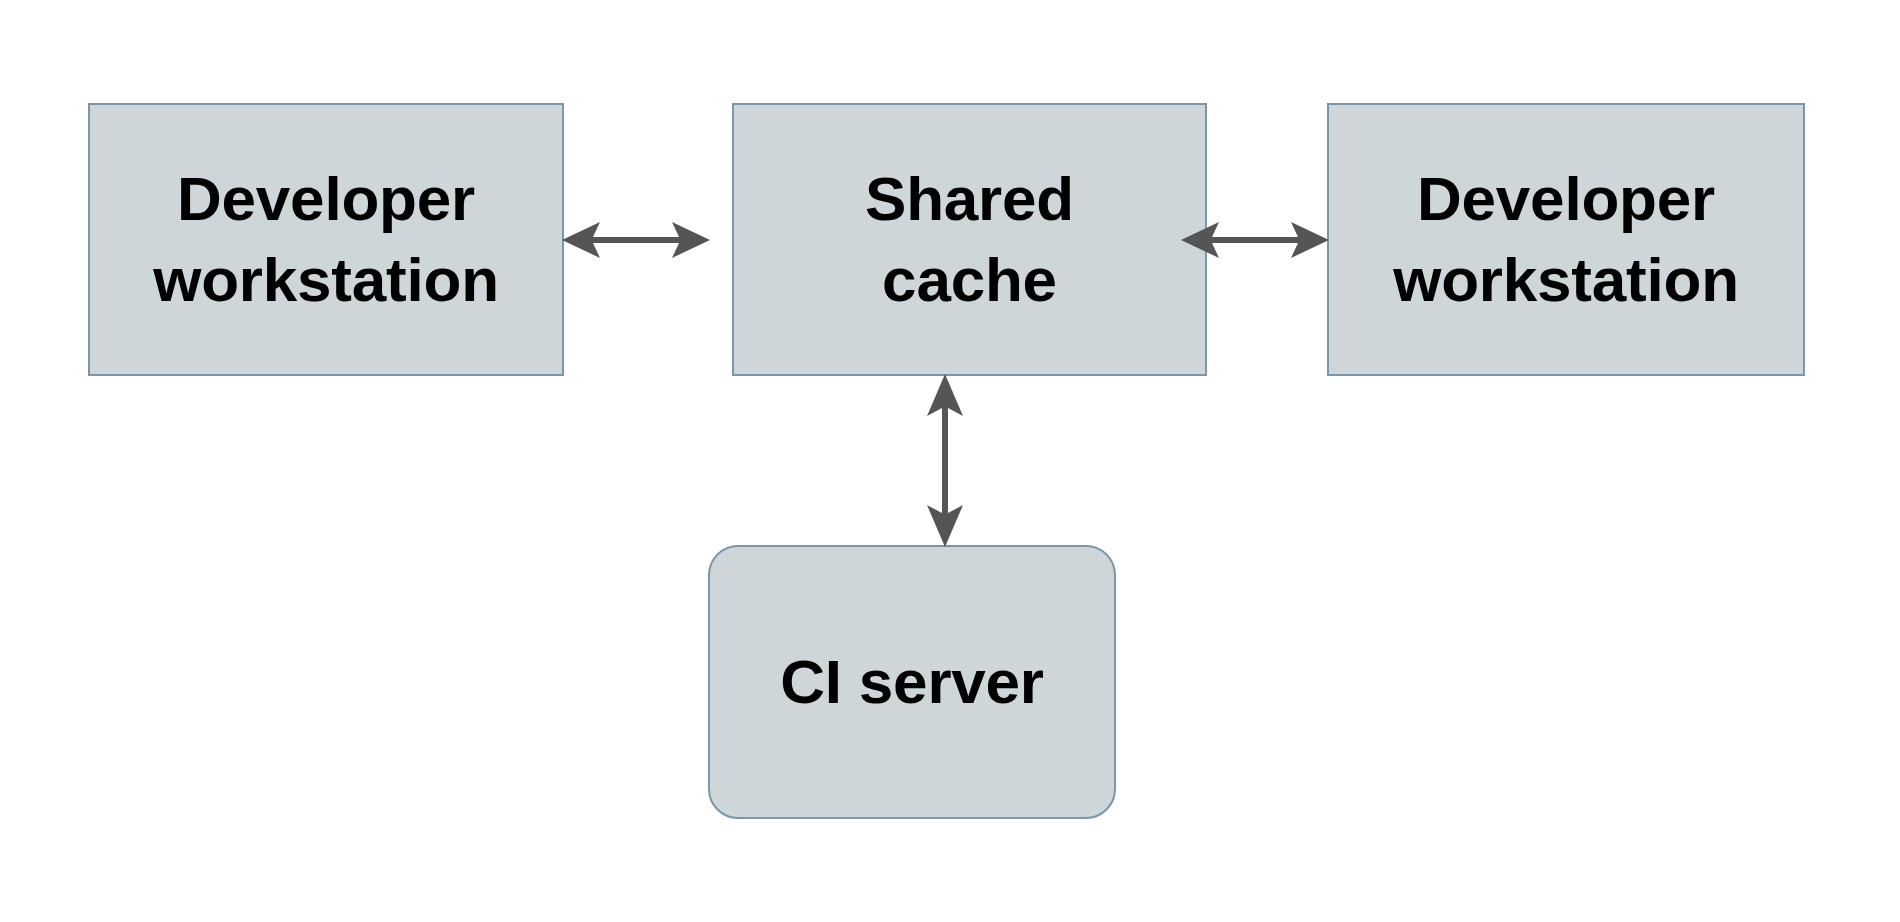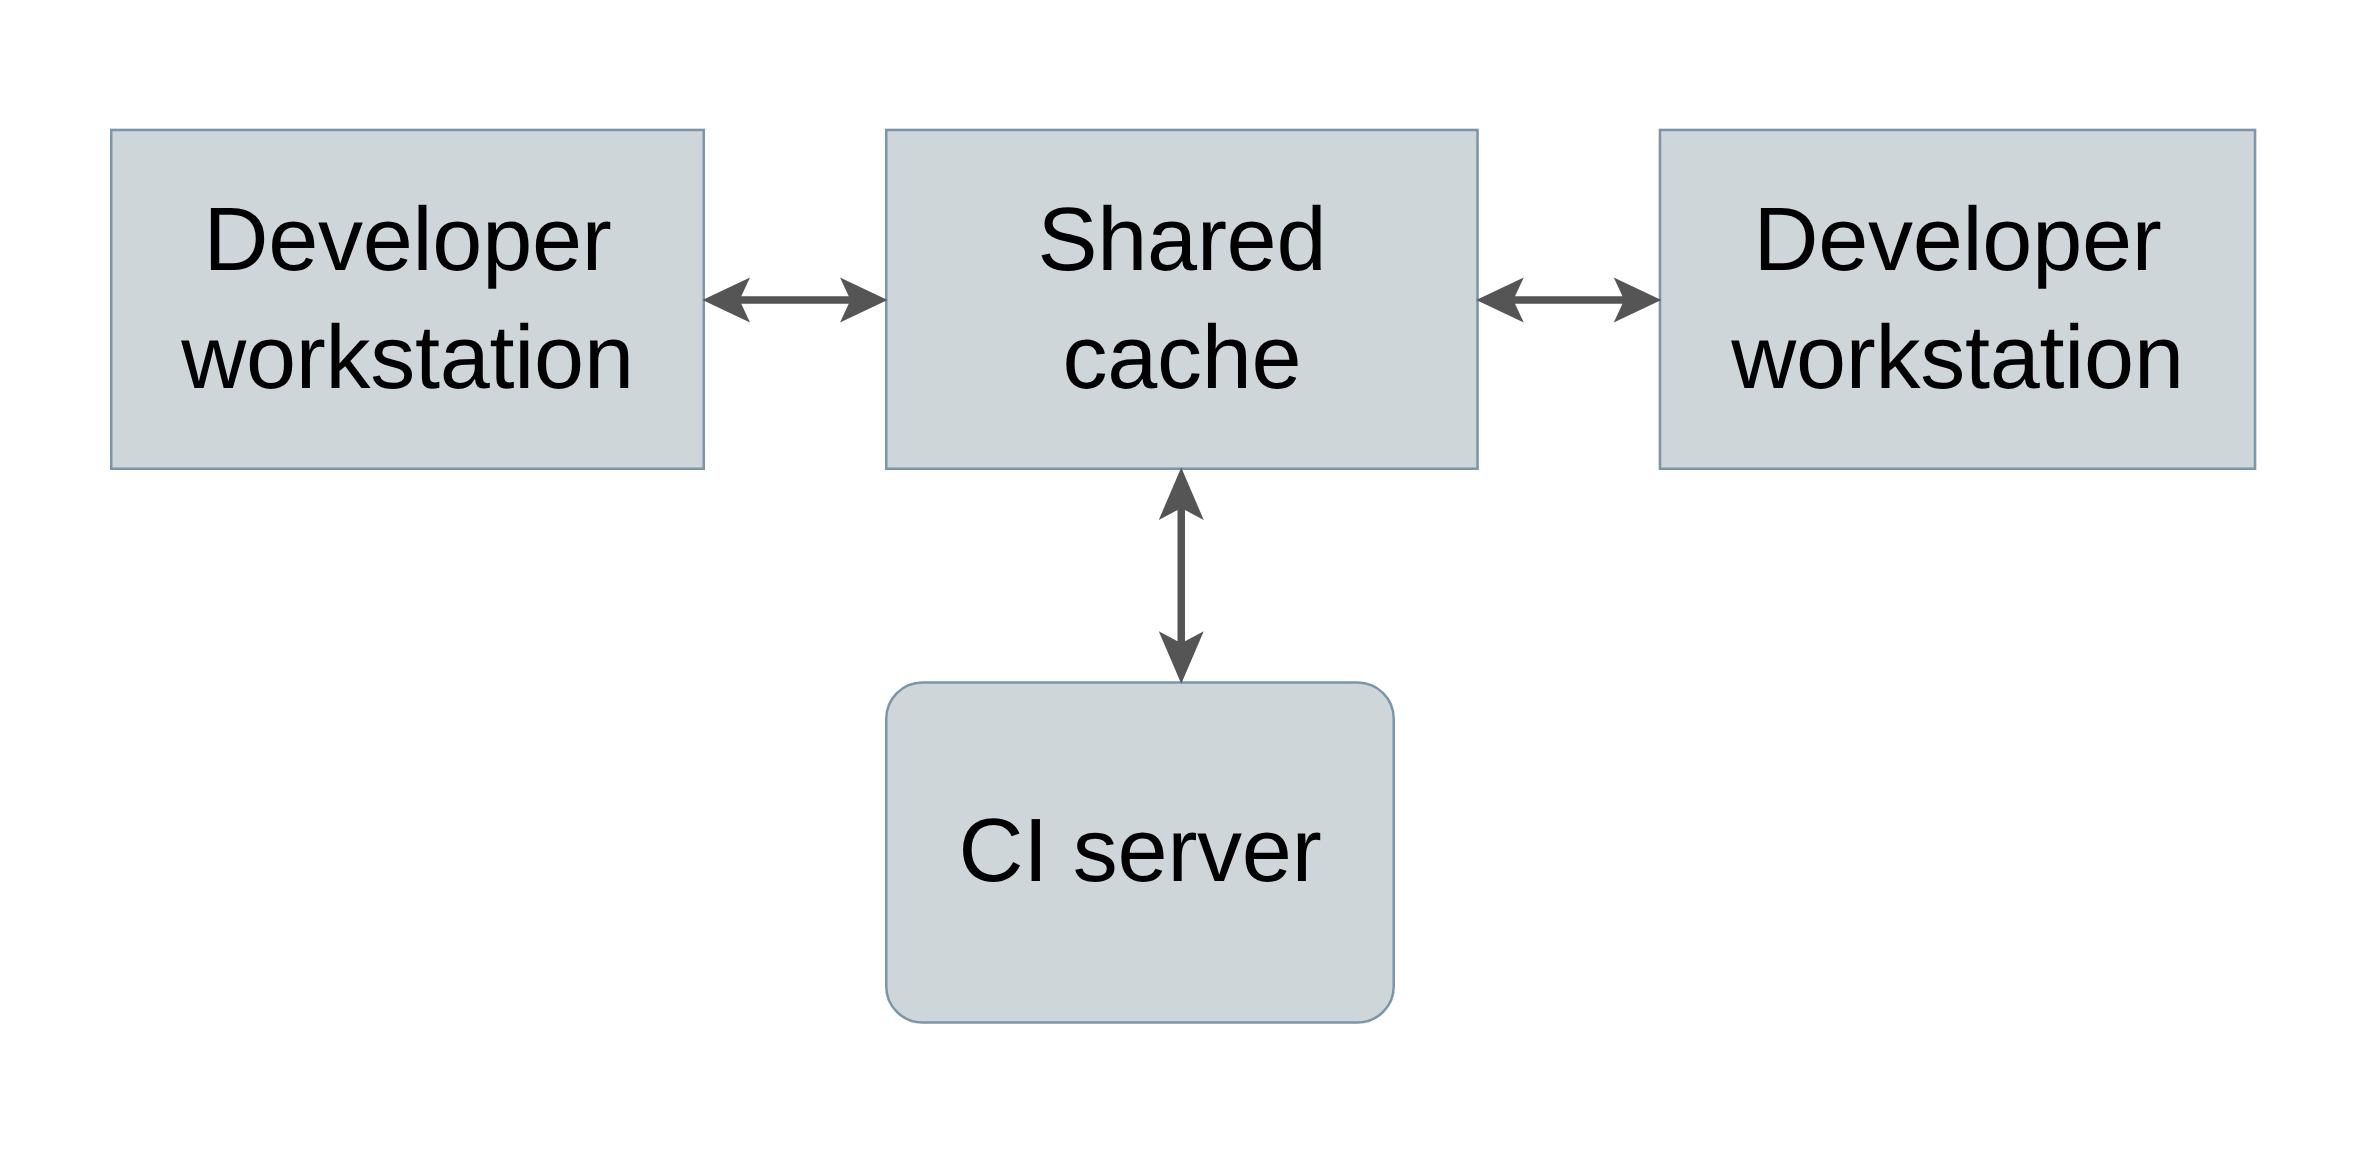--- a/index.html
+++ b/index.html
@@ -25,29 +25,29 @@
     box-sizing: border-box;
     background: #ced6da;
     border: 2px solid #7b96a8;
     display: flex;
     align-items: center;
     justify-content: center;
     text-align: center;
   }
   .node-label {
     color: #000000;
-    font-size: 72px;
+    font-size: 62px;
     line-height: 1.30;
-    font-weight: 400;
+    font-weight: 700;
     letter-spacing: -0.2px;
     white-space: pre-line;
     padding: 0 6px;
   }
   #node-dev-left  { left: 88px;   top: 103px; width: 476px; height: 273px; }
-  #node-shared    { left: 708px;  top: 103px; width: 475px; height: 273px; }
+  #node-shared    { left: 732px;  top: 103px; width: 475px; height: 273px; }
   #node-dev-right { left: 1327px; top: 103px; width: 478px; height: 273px; }
   #node-ci        { left: 708px;  top: 545px; width: 408px; height: 274px; border-radius: 30px; }
 
   .connector {
     position: absolute;
     overflow: visible;
   }
   #conn-left-shared  { left: 560px;  top: 216px; width: 152px; height: 48px; }
   #conn-shared-right { left: 1179px; top: 216px; width: 152px; height: 48px; }
   #conn-shared-ci    { left: 921px;  top: 372px; width: 48px;  height: 177px; }

